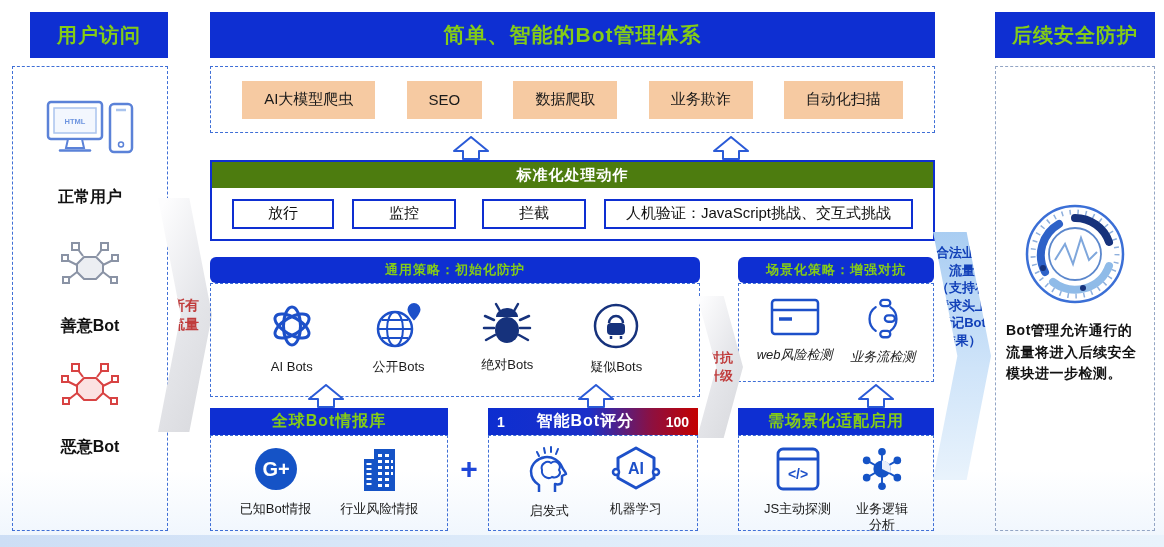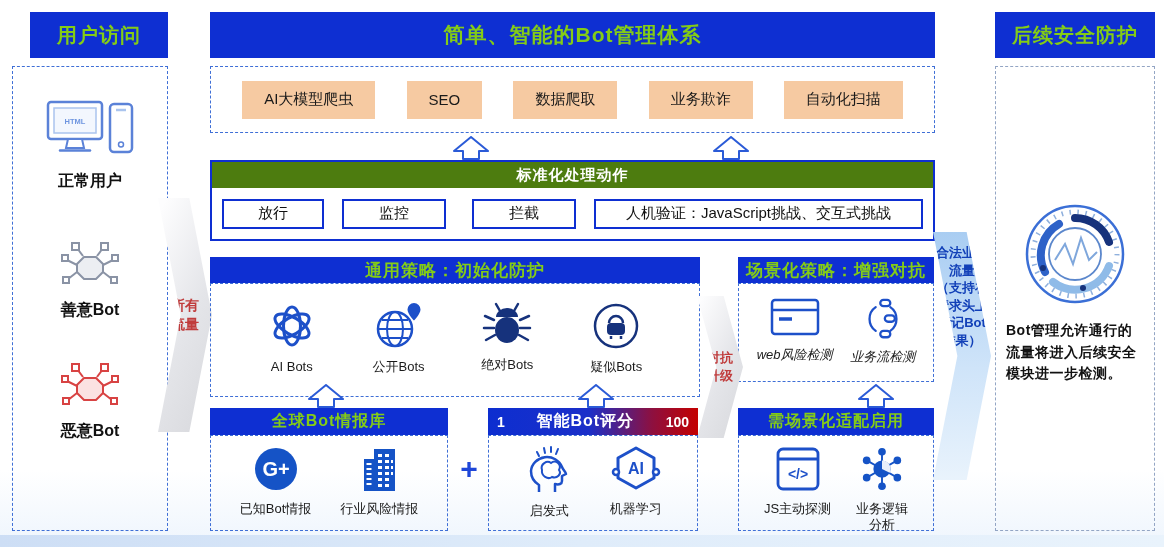--- a/index.html
+++ b/index.html
@@ -5,46 +5,46 @@
   * { margin:0; padding:0; box-sizing:border-box; }
   body { font-family:"Liberation Sans", sans-serif; background:#fff; }
   .stage { position:relative; width:1164px; height:547px; overflow:hidden;
            background:linear-gradient(180deg,#ffffff 86%,#eef5fd 100%); }
 
   
   .hdr { position:absolute; background:#0e2fd2; color:#84cc16; font-weight:bold;
          display:flex; align-items:center; justify-content:center; letter-spacing:1px; }
   .hdr-big { font-size:20px; }
   .hdr-main { font-size:21px; }
-  .hdr-sub { font-size:17px; }
+  .hdr-sub { font-size:13px;border-radius:6px; }
   .hdr-bot { font-size:16px; }
 
   
   .dashed { position:absolute; border:1.5px dashed #3f6fd6; }
   .dashed-gray { border-color:#93a5c4; }
 
   
   .row { display:flex; align-items:flex-start; justify-content:space-evenly; width:100%; height:100%; }
   .item { display:flex; flex-direction:column; align-items:center; gap:5px; }
   .item-label { font-size:13px; color:#1a1a1a; white-space:pre-line; text-align:center; line-height:1.25; }
   .big-label { font-size:16px; font-weight:bold; color:#111; }
 
   
-  .vitem { position:absolute; width:100%; display:flex; flex-direction:column; align-items:center; gap:8px; }
+  .vitem { position:absolute; width:100%; display:flex; flex-direction:column; align-items:center; gap:24px; }
 
   
   .threats { position:absolute; display:flex; align-items:center; justify-content:space-evenly; }
   .threat-box { background:#f6caa2; color:#1a1a1a; font-size:15px; height:38px;
                 display:flex; align-items:center; padding:0 22px; white-space:nowrap; }
 
   
   .actions-wrap { position:absolute; border:2px solid #0e2fd2; background:#fff; }
   .actions-hd { height:26px; background:#4d7c0f; color:#fff; font-weight:bold; font-size:15px;
                 display:flex; align-items:center; justify-content:center; letter-spacing:1px; }
-  .actions-body { height:51px; display:flex; align-items:center; gap:18px; padding:0 10px; }
+  .actions-body { height:51px; display:flex; align-items:center; gap:18px; padding:0 20px; }
   .action-box { border:2px solid #0e2fd2; height:30px; display:flex; align-items:center;
                 justify-content:center; font-size:15px; color:#111; white-space:nowrap; }
 
   
   .up-arrow { position:absolute; width:38px; height:24px; }
 
   
   .flow { position:absolute; display:flex; align-items:center; justify-content:center;
           clip-path:polygon(0 0, 58% 0, 100% 50%, 58% 100%, 0 100%, 42% 50%); }
   .flow-gray { background:linear-gradient(115deg,#fdfdfe 5%,#e4e5e9 55%,#d7d8dc 100%); }

